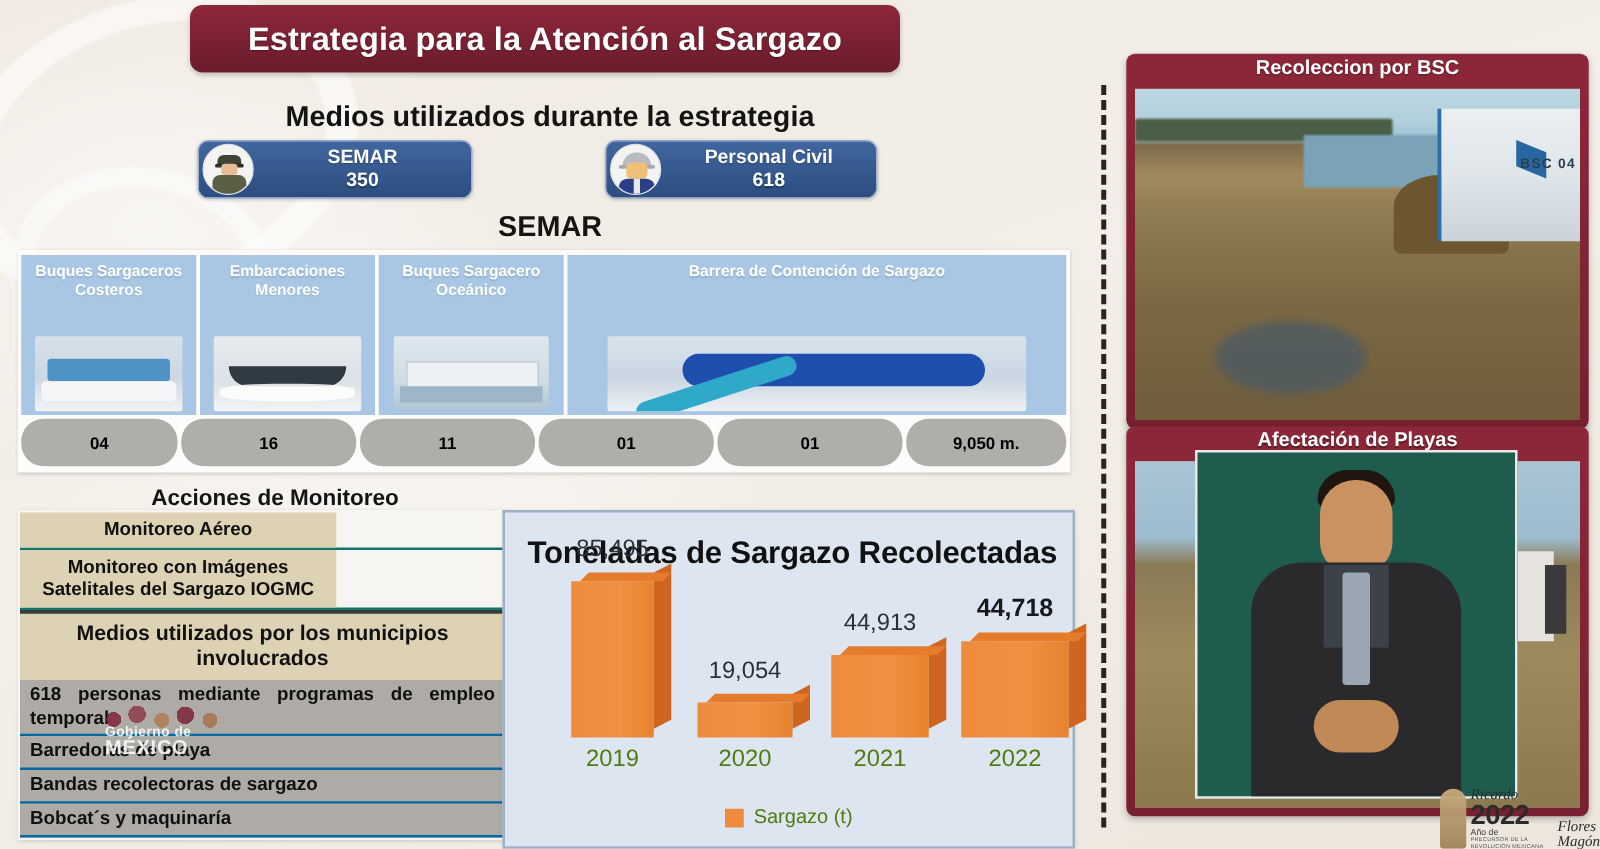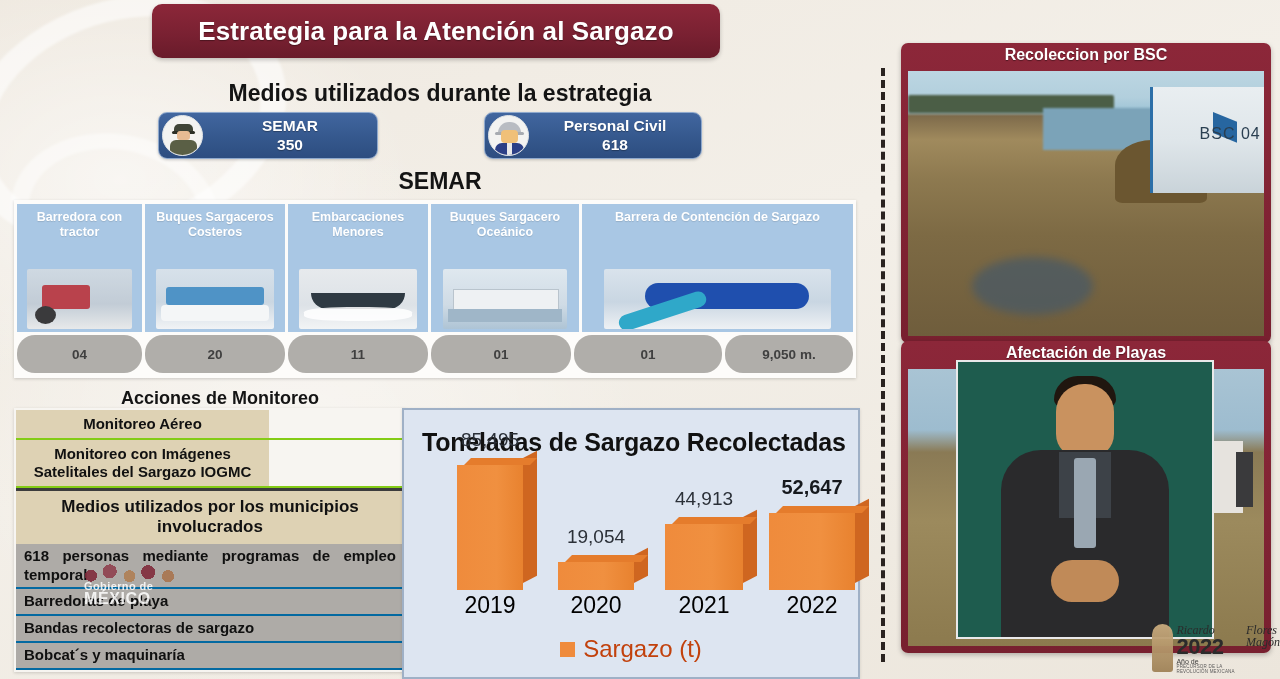--- a/index.html
+++ b/index.html
@@ -104,21 +104,21 @@
     display: flex; flex-direction: column; align-items: center;
     padding-top: 6px;
     position: relative;
   }
   .th .th-label {
     font-size: 12.5px; font-weight: bold; line-height: 1.18; text-align: center;
     text-shadow: 0 1px 1px rgba(0,0,0,.12);
   }
   .th .thumb { position: absolute; left: 8%; right: 8%; bottom: 3px; height: 60px; border-radius: 2px; overflow:hidden; }
   .td {
-    background: #b0aeaa; color: #404040;
+    background: #b0aeaa; color: #000000;
     display: flex; align-items: center; justify-content: center;
     font-size: 13.5px; font-weight: bold; border-radius: 18px;
   }
   .col0 { flex: 0 0 125px; } .col1 { flex: 0 0 140px; } .col2 { flex: 0 0 140px; }
   .col3 { flex: 0 0 140px; } .col4 { flex: 0 0 148px; } .col5 { flex: 1 1 auto; }
 
   
   .ph-tractor { background: linear-gradient(180deg,#cfd9e2 0%,#c2ccd6 58%,#e7e9ea 100%); }
   .ph-tractor:before{content:"";position:absolute;left:14%;top:26%;width:46%;height:40%;background:#b9424c;border-radius:3px;}
   .ph-tractor:after{content:"";position:absolute;left:8%;top:62%;width:20%;height:30%;background:#3a3a3c;border-radius:50%;}
@@ -137,21 +137,21 @@
   .ph-barrier { background: linear-gradient(180deg,#d9e3ec 0%,#c9d6e2 55%,#eef1f4 100%); }
   .ph-barrier:before{content:"";position:absolute;left:18%;top:24%;width:72%;height:42%;background:#1f4fae;border-radius:16px;}
   .ph-barrier:after{content:"";position:absolute;left:6%;top:56%;width:40%;height:26%;background:#2fa8c9;border-radius:14px;transform:rotate(-18deg);}
 
   
   #monitoreo {
     position: absolute; left: 14px; top: 408px; width: 392px;
     background: #f7f5f1; box-shadow: 0 1px 3px rgba(0,0,0,.16);
     padding: 2px;
   }
-  .mon-row { display: flex; align-items: center; border-bottom: 2px solid #84cc16; }
+  .mon-row { display: flex; align-items: center; border-bottom: 2px solid #0f766e; }
   .mon-label {
     flex: 1 1 auto; background: #ded2b4; color: #111;
     font-size: 15px; font-weight: bold; text-align: center;
     display: flex; align-items: center; justify-content: center;
     padding: 5px 6px; line-height: 1.2;
   }
   .mon-thumb { flex: 0 0 135px; background: #9d9a96; position: relative; overflow: hidden; }
   .mh-heli{background:linear-gradient(180deg,#9b9893 0%,#8e8b86 100%);}
   .mh-heli:before{content:"";position:absolute;left:12%;top:46%;width:62%;height:20%;background:#2e3237;border-radius:4px 10px 4px 4px;}
   .mh-heli:after{content:"";position:absolute;left:6%;top:30%;width:88%;height:4px;background:#23262a;border-radius:2px;}
@@ -206,28 +206,28 @@
                   background: #cf6620; transform: skewY(-27deg); transform-origin: left bottom; }
   .bar3d .top   { position: absolute; left: 7px; top: -7px; width: 100%; height: 7px;
                   background: #e57c2c; transform: skewX(-45deg); transform-origin: left bottom; }
   .bar-value {
     position: absolute; left: 50%; transform: translateX(-50%);
     white-space: nowrap; font-size: 19px; color: #2b3038;
   }
   .bar-value.em { font-weight: bold; color: #16191e; font-size: 20px; }
   .bar-label {
     position: absolute; left: 50%; transform: translateX(-50%);
-    bottom: -29px; font-size: 23px; color: #000000; white-space: nowrap;
+    bottom: -29px; font-size: 19px; color: #4d7c0f; white-space: nowrap;
   }
   #legend {
     position: absolute; left: 0; right: 0; bottom: 14px;
     display: flex; align-items: center; justify-content: center; gap: 8px;
   }
   #legend .swatch { width: 15px; height: 15px; background: #ef8b3c; }
-  #legend .lg-text { font-size: 24px; color: #c2410c; }
+  #legend .lg-text { font-size: 16px; color: #4d7c0f; }
 
   
   #divider {
     position: absolute; left: 881px; top: 68px; width: 0; height: 594px;
     border-left: 4px dashed #2a2320;
   }
 
   
   .photo-card {
     position: absolute;
@@ -253,21 +253,21 @@
                       #8e7a50 40%, #7d6a44 62%, #6f5d3c 100%);
   }
   .img-bsc .treeline { position:absolute; left:0; top:9%; width:58%; height:7%; background:#4b5e46; border-radius:2px; filter: blur(1px);}
   .img-bsc .sea { position:absolute; left:38%; top:14%; width:62%; height:16%; background:#7ba3b8; filter: blur(1px);}
   .img-bsc .boat {
     position:absolute; right:0; top:6%; width:32%; height:40%;
     background: linear-gradient(180deg,#e9eef1 0%,#dfe6ea 50%,#c9d3d9 100%);
     border-left: 3px solid #2c6fa8;
   }
   .img-bsc .boat-ramp { position:absolute; right:24%; top:28%; width:22%; height:20%; background:#2766a0; transform: skewY(22deg);}
-  .img-bsc .boat-txt { position:absolute; right:3%; top:36%; font-size:16px; font-weight:normal; color:#2a3f51; letter-spacing:1px;}
+  .img-bsc .boat-txt { position:absolute; right:3%; top:36%; font-size:11px; font-weight:bold; color:#2a3f51; letter-spacing:1px;}
   .img-bsc .sarg-pile { position:absolute; right:16%; top:26%; width:26%; height:24%; background:#6b5630; border-radius:40% 20% 8% 8%; filter: blur(.6px);}
   .img-bsc .shadow { position:absolute; left:18%; bottom:8%; width:34%; height:22%; background:#4c5a63; border-radius:50%; filter: blur(4px); opacity:.8;}
   
   .img-play { position:absolute; inset:0;
     background: linear-gradient(180deg,#a9c4d4 0%, #9dbccf 22%, #8a7a55 30%, #9c8a5d 55%, #8c7a4e 100%); }
   .img-play .ppl { position:absolute; right:6%; top:26%; width:8%; height:26%; background:#e6e3de; filter: blur(.6px);}
   .img-play .ppl2 { position:absolute; right:3%; top:30%; width:5%; height:20%; background:#3a3a3c; filter: blur(.6px);}
   
   #interpreter {
     position: absolute; left: 956px; top: 360px; width: 258px; height: 279px;
@@ -276,21 +276,21 @@
   #interpreter .head { position:absolute; left:50%; transform:translateX(-50%); top:22px; width:58px; height:74px; background:#c9925f; border-radius:28px 28px 24px 24px;}
   #interpreter .hair { position:absolute; left:50%; transform:translateX(-50%); top:14px; width:62px; height:30px; background:#20160f; border-radius:30px 30px 8px 8px;}
   #interpreter .torso { position:absolute; left:50%; transform:translateX(-50%); top:88px; width:168px; height:200px; background:#2a2a2c; border-radius:40px 40px 0 0;}
   #interpreter .shirt { position:absolute; left:50%; transform:translateX(-50%); top:90px; width:52px; height:66px; background:#3d4248;}
   #interpreter .tie { position:absolute; left:50%; transform:translateX(-50%); top:96px; width:22px; height:90px; background:#9aa7b2; border-radius:3px;}
   #interpreter .hands { position:absolute; left:50%; transform:translateX(-50%); top:198px; width:68px; height:42px; background:#c08a58; border-radius:22px;}
 
   
   #logo2022 {
     position: absolute; left: 1152px; top: 624px; width: 128px; height: 55px;
-    display: flex; align-items: flex-start;
+    display: flex; align-items: flex-end;
   }
   #logo2022 .figure { width: 34px; height: 48px; background: linear-gradient(180deg,#c9ab7e,#9f8257); border-radius: 14px 14px 4px 4px; opacity:.95;}
   #logo2022 .txt { margin-left: 3px; line-height: 1; }
   #logo2022 .y { font-size: 22px; font-weight: bold; color: #2b2b2b; letter-spacing: -.5px; }
   #logo2022 .sub { font-size: 7px; color: #3a3a3a; }
   #logo2022 .name { font-size: 12px; color: #2b2b2b; font-family: "Liberation Serif", serif; font-style: italic; }
   #logo2022 .foot { font-size: 4.5px; color: #5a5a5a; letter-spacing: .2px; }
 </style>
 </head>
 <body>
@@ -328,44 +328,40 @@
     <div class="pill-text">
       <div>Personal Civil</div>
       <div>618</div>
     </div>
   </div>
 
   <div class="section-head" id="semar-head">SEMAR</div>
 
   <div id="semar-table">
     <div class="thead">
-      <div class="th col0">
-        <div class="th-label">Barredora con tractor</div>
-        <div class="thumb ph-tractor"></div>
-      </div>
       <div class="th col2">
         <div class="th-label">Buques Sargaceros Costeros</div>
         <div class="thumb ph-bsc"></div>
       </div>
       <div class="th col1">
         <div class="th-label">Embarcaciones Menores</div>
         <div class="thumb ph-boat"></div>
       </div>
       <div class="th col4">
         <div class="th-label">Buques Sargacero Oceánico</div>
         <div class="thumb ph-ocean"></div>
       </div>
       <div class="th col5">
         <div class="th-label">Barrera de Contención de Sargazo</div>
         <div class="thumb ph-barrier"></div>
       </div>
     </div>
     <div class="tbody">
       <div class="td col0">04</div>
-      <div class="td col1">20</div>
+      <div class="td col1">16</div>
       <div class="td col2">11</div>
       <div class="td col3">01</div>
       <div class="td col4">01</div>
       <div class="td col5">9,050 m.</div>
     </div>
   </div>
 
   <div class="section-head" id="acciones-head">Acciones de Monitoreo</div>
 
   <div id="monitoreo">
@@ -420,21 +416,21 @@
         <div class="bar-value" id="bv2" style="bottom: 80px;">44,913</div>
         <div class="bar3d" id="b2" style="width: 78px; height: 66px;">
           <div class="front"></div>
             <div class="side"></div>
             <div class="top"></div>
         </div>
         <div class="bar-label">2021</div>
       </div>
 
       <div class="bar-group" id="bg3" style="left: 365px; width: 86px;">
-        <div class="bar-value em" id="bv3" style="bottom: 91px;">52,647</div>
+        <div class="bar-value em" id="bv3" style="bottom: 91px;">44,718</div>
         <div class="bar3d" id="b3" style="width: 86px; height: 77px;">
           <div class="front"></div>
             <div class="side"></div>
             <div class="top"></div>
         </div>
         <div class="bar-label">2022</div>
       </div>
     </div>
 
     <div id="legend">

